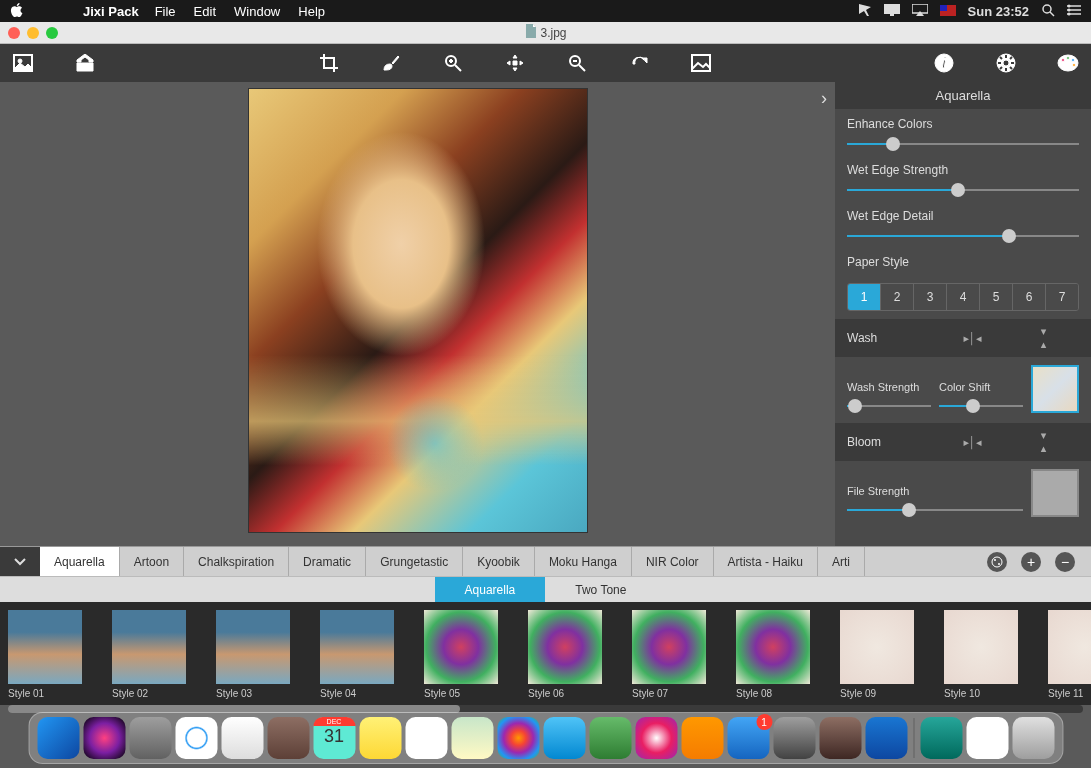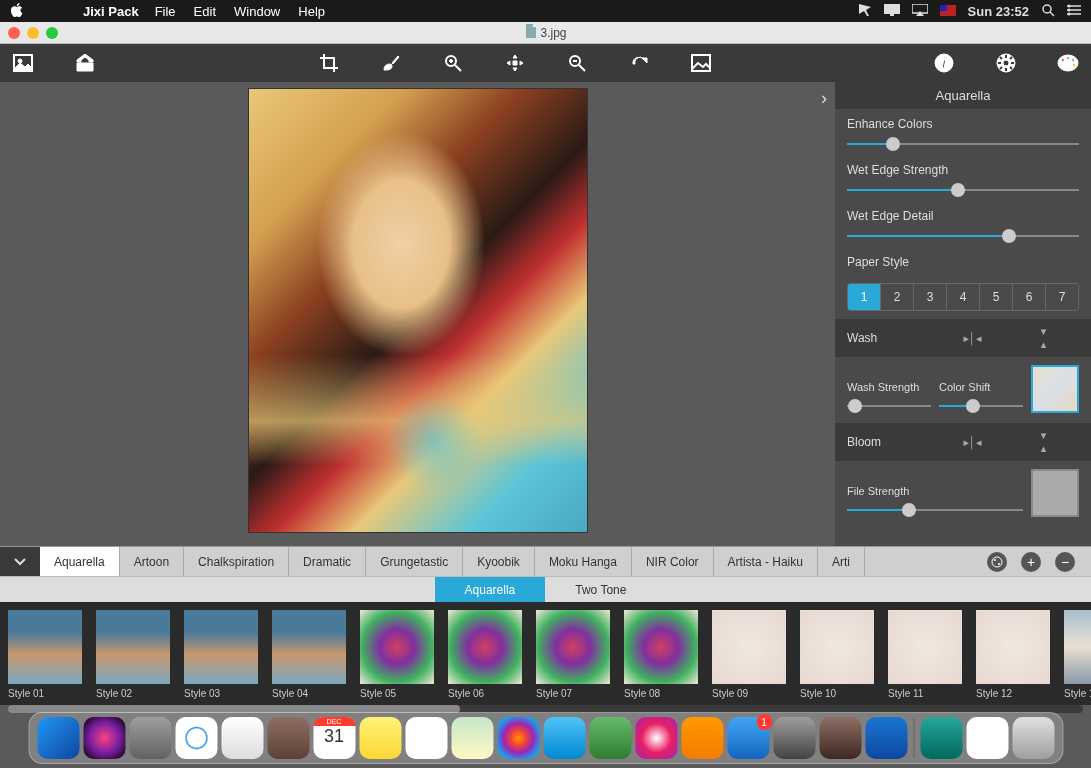--- a/index.html
+++ b/index.html
@@ -70,21 +70,21 @@
 .fx-right { margin-left:auto; display:flex; align-items:center; gap:14px; padding:0 16px; background:#cfcfcf; }
 .fx-right div { width:20px; height:20px; border-radius:50%; background:#555; color:#fff; display:flex; align-items:center; justify-content:center; font-size:14px; cursor:pointer;}
 
 
 .sub-row { height:26px; background:#ddd; display:flex; justify-content:center; align-items:stretch; border-top:1px solid #bbb;}
 .sub-tab { padding:0 30px; display:flex; align-items:center; font-size:12px; color:#333; cursor:pointer; }
 .sub-tab.active { background:#2aa8d8; color:#fff; }
 
 
 .style-strip { background:#2a2a2a; padding:8px 8px 2px; overflow-x:auto; white-space:nowrap; }
-.style-item { display:inline-block; width:88px; margin-right:0; vertical-align:top; }
+.style-item { display:inline-block; width:88px; margin-right:16px; vertical-align:top; }
 .style-thumb { width:74px; height:74px; background:#888; }
 .style-label { color:#ccc; font-size:10px; padding:4px 0; }
 .st-a { background:linear-gradient(180deg,#4a7a9a 30%,#c89870 60%,#7aa8c0 100%); }
 .st-b { background:radial-gradient(circle at 50% 50%,#d04060,#8030a0,#40b060,#f0e8d8); }
 .st-c { background:radial-gradient(circle at 50% 50%,#f0e8e0,#e8d8d0); }
 .st-d { background:linear-gradient(180deg,#a8c0d0,#e8e0d0,#8898a8); }
 .scrollbar-h { height:8px; background:#3a3a3a; margin:0 8px 6px; border-radius:4px; position:relative;}
 .scrollbar-h div { position:absolute; left:0; width:42%; height:100%; background:#888; border-radius:4px; }
 
 
@@ -381,21 +381,21 @@
     <div></div>
   </div>
 
 <div class="dock" id="dock">
     <div class="dock-item" style="background: linear-gradient(135deg, rgb(33, 150, 243), rgb(13, 71, 161));"></div>
     <div class="dock-item" style="background: radial-gradient(circle, rgb(255, 64, 129), rgb(123, 31, 162), rgb(0, 0, 0));"></div>
     <div class="dock-item" style="background: linear-gradient(rgb(158, 158, 158), rgb(97, 97, 97));"></div>
     <div class="dock-item" style="background: radial-gradient(circle, rgb(255, 255, 255) 30%, rgb(33, 150, 243) 35%, rgb(255, 255, 255) 40%);"></div>
     <div class="dock-item" style="background: linear-gradient(rgb(255, 255, 255), rgb(221, 221, 221));"></div>
     <div class="dock-item" style="background: linear-gradient(rgb(141, 110, 99), rgb(93, 64, 55));"></div>
-    <div class="dock-item" style="background: #ffffff;">
+    <div class="dock-item" style="background: #5eead4;">
       <div style="background:#ff3b30;color:#fff;font-size:7px;text-align:center;border-radius:10px 10px 0 0;padding:1px 0">DEC</div>
       <div style="text-align:center;font-size:18px;color:#333">31</div>
     </div>
     <div class="dock-item" style="background: linear-gradient(rgb(255, 241, 118), rgb(253, 216, 53));"></div>
     <div class="dock-item" style="background: rgb(255, 255, 255);"></div>
     <div class="dock-item" style="background: linear-gradient(rgb(200, 230, 201), rgb(255, 249, 196));"></div>
     <div class="dock-item" style="background: radial-gradient(circle, rgb(255, 152, 0), rgb(244, 67, 54), rgb(156, 39, 176), rgb(33, 150, 243), rgb(76, 175, 80));"></div>
     <div class="dock-item" style="background: linear-gradient(rgb(79, 195, 247), rgb(2, 136, 209));"></div>
     <div class="dock-item" style="background: linear-gradient(rgb(102, 187, 106), rgb(46, 125, 50));"></div>
     <div class="dock-item" style="background: radial-gradient(circle, rgb(255, 255, 255), rgb(233, 30, 99), rgb(156, 39, 176));"></div>

